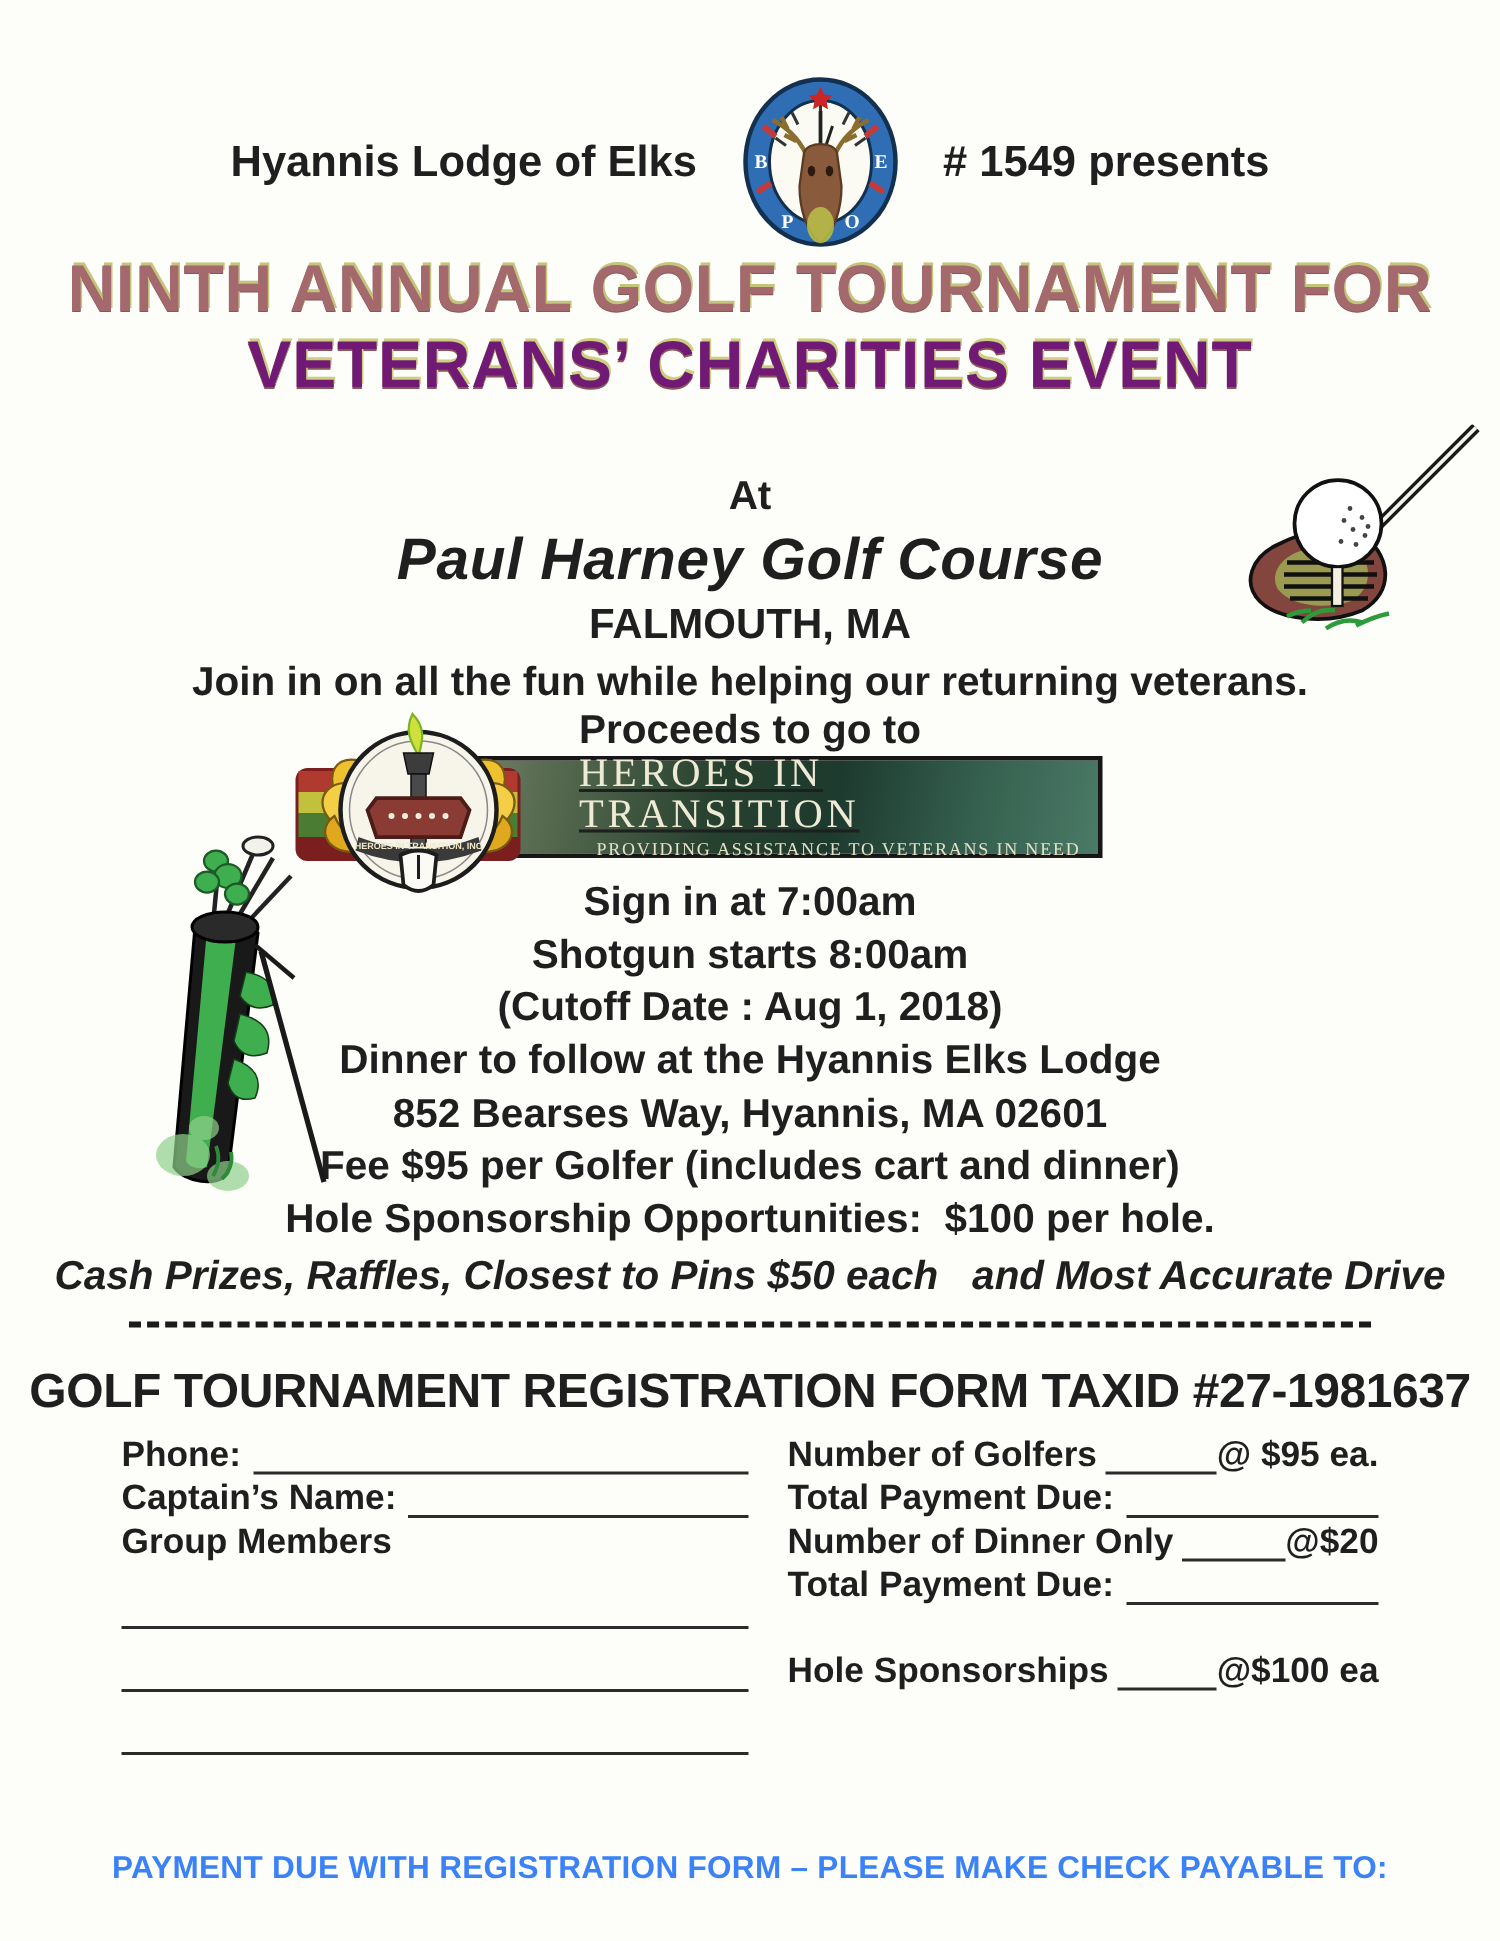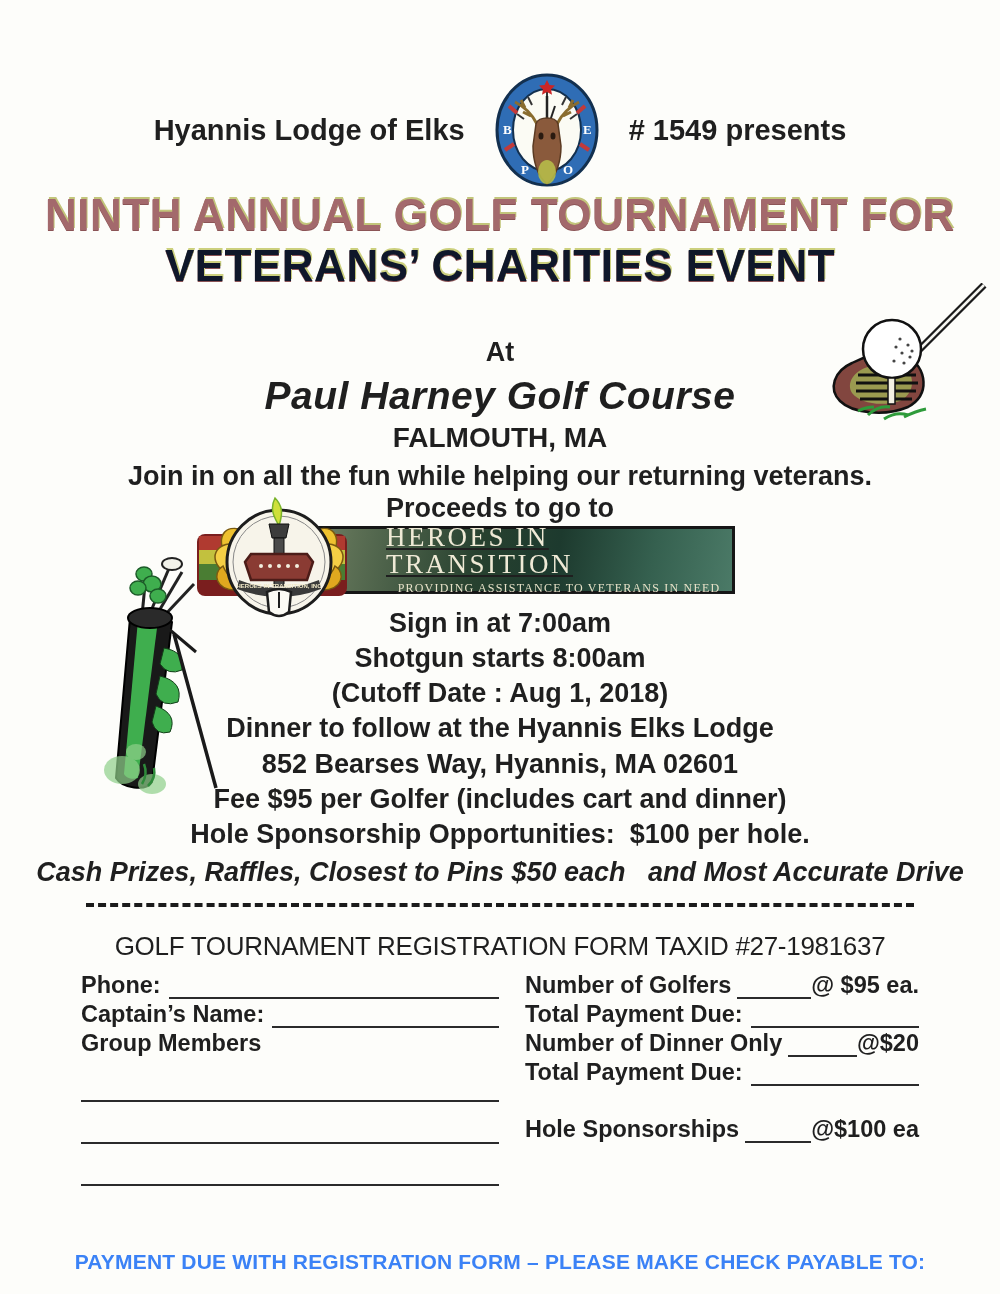--- a/index.html
+++ b/index.html
@@ -3,30 +3,30 @@
 <meta charset="utf-8">
 <style>
   * { margin:0; padding:0; box-sizing:border-box; }
   body { background:#777; }
   .page {
     width:1000px; height:1294px; margin:0 auto; position:relative;
     background:#fdfdfa; overflow:hidden;
     font-family:"Liberation Sans", sans-serif; color:#1f1f1f;
   }
   
-  .header { display:flex; justify-content:center; align-items:center; gap:30px; padding-top:72px; }
+  .header { display:flex; justify-content:center; align-items:center; gap:30px; padding-top:50px; }
   .header-text { font-size:29px; font-weight:bold; white-space:pre-wrap; }
   .elks-logo { width:104px; height:116px; }
   
   .title-block { text-align:center; margin-top:2px; }
   .title-line {
     font-size:44px; font-weight:bold; line-height:1.15; letter-spacing:0.5px;
     color:#a3696c; text-shadow:1px -2px 0 #c2c57a, 0 1px 0 #8b5456;
   }
-  .title-line2 { color:#0f172a; text-shadow:1px -2px 0 #ccd07e, 0 1px 0 #8b5456; }
+  .title-line2 { color:#701a75; text-shadow:1px -2px 0 #ccd07e, 0 1px 0 #8b5456; }
   
   .center-text { text-align:center; font-weight:bold; white-space:pre-wrap; }
   .venue-at { font-size:27px; margin-top:46px; }
   .course-name { font-size:39px; font-style:italic; margin-top:6px; letter-spacing:0.5px; }
   .city { font-size:28px; margin-top:4px; }
   .tagline { font-size:27px; margin-top:7px; }
   .proceeds { font-size:27px; margin-top:1px; }
   
   .banner-wrap { width:470px; height:68px; margin:2px auto 0; position:relative;text-decoration:underline; }
   .banner-box {
@@ -40,21 +40,21 @@
   .hit-logo { position:absolute; left:-70px; top:-30px; width:168px; height:126px; }
   
   .golfbag { position:absolute; left:86px; top:556px; width:150px; height:240px; }
   .golfclub { position:absolute; left:788px; top:283px; width:205px; height:142px; }
   
   .details { margin-top:12px; }
   .detail-line { font-size:27px; font-weight:bold; line-height:1.3; text-align:center; white-space:pre-wrap; }
   .prizes-line { font-size:27px; font-weight:bold; font-style:italic; text-align:center; margin-top:5px; white-space:pre-wrap; }
   .separator { width:828px; margin:15px auto 0; border-top:4px dashed #1b1b1b; }
   
-  .form-heading { font-size:26px; font-weight:normal; text-align:center; margin-top:24px; letter-spacing:-0.3px; }
+  .form-heading { font-size:32px; font-weight:bold; text-align:center; margin-top:24px; letter-spacing:-0.3px; }
   .reg-form { display:flex; width:838px; margin:8px auto 0; gap:26px; font-size:23.5px; font-weight:bold; }
   .form-col-left { width:418px; }
   .form-col-right { width:394px; }
   .form-row { display:flex; align-items:flex-end; height:29px; white-space:pre; }
   .fill-line { border-bottom:2.5px solid #2b2b2b; flex:1; height:1px; margin-left:8px; }
   .fill-fixed { border-bottom:2.5px solid #2b2b2b; width:92px; height:1px; margin-left:6px; }
   .spacer16 { height:16px; } .spacer10 { height:13px; } .spacer28 { height:28px; }
   
   .footer { text-align:center; margin-top:28px; font-weight:bold; white-space:pre-wrap; }
   .footer-line1 { font-size:21px; color:#3b82f6; letter-spacing:0.2px; }

